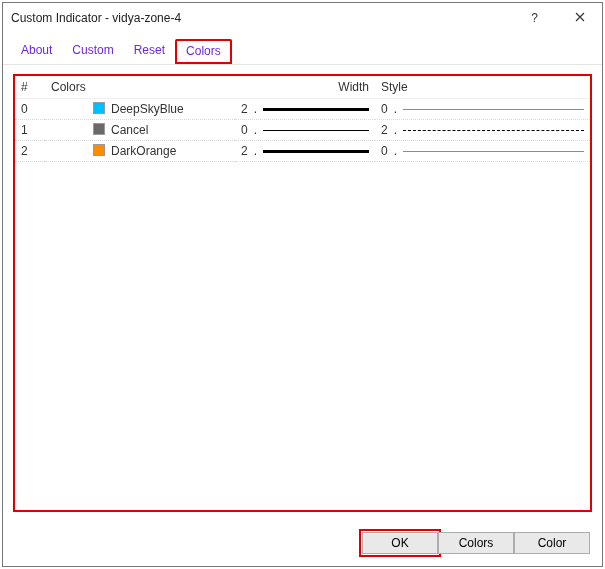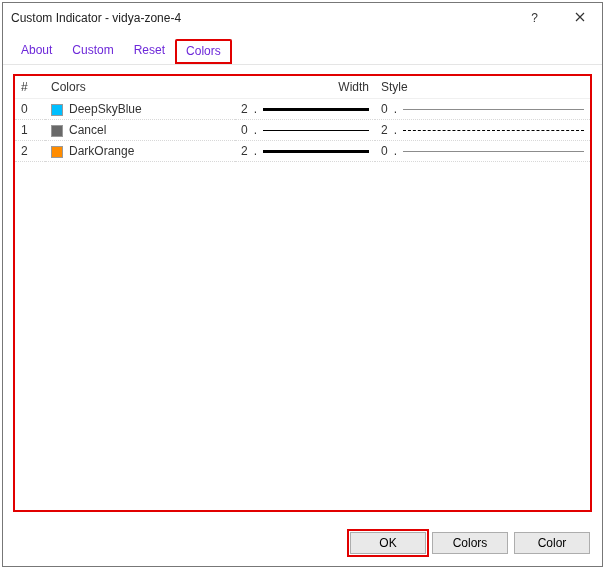--- a/index.html
+++ b/index.html
@@ -14,28 +14,28 @@
   .tab { padding: 4px 10px 5px 10px; color: #6d28d9; cursor: default; position: relative; }
   .tab.active { border: 1px solid #cfcfcf; border-bottom: 1px solid #fff; background: #fff; border-radius: 2px 2px 0 0; }
   .content { flex: 1; padding: 10px; }
   .table-wrap { border: 2px solid #e10000; height: 100%; }
   .table-inner { height: 100%; }
   table { width: 100%; border-collapse: collapse; }
   th { text-align: left; font-weight: normal; padding: 4px 6px; background: #fff; border-bottom: 1px solid #f0f0f0; color: #333; }
   td { padding: 3px 6px; color: #333; }
   tr.row td { border-bottom: 1px dotted #d8d8d8; }
   .swatch { display:inline-block; width:12px; height:12px; border:1px solid #999; margin-right:6px; vertical-align:middle; }
-  .colorcell { display:flex; align-items:flex-end; }
+  .colorcell { display:flex; align-items:flex-start;margin-left:42px; }
   .widthcell, .stylecell { display:flex; align-items:center; gap:6px; }
   .linepreview { height:1px; flex:1; min-width:95px; }
   .line-w0 { border-top: 1px solid #000; }
   .line-w2 { border-top: 3px solid #000; }
   .style-0 { border-top: 1px solid #000; opacity:.45; }
   .style-2 { border-top: 1px dashed #000; }
-  .footer { display:flex; justify-content:flex-end; gap:6px; padding: 10px 12px 12px; }
+  .footer { display:flex; justify-content:flex-end; gap:0; padding: 10px 12px 12px; }
   .btn { width:76px; height:22px; border:1px solid #adadad; background:#e9e9e9; text-align:center; line-height:20px; }
   .highlight-tab { outline:2px solid #e10000; outline-offset:-2px; }
   .highlight-btn { outline:2px solid #e10000; outline-offset:1px; }
   .col-idx   { width: 30px; }
   .col-color { width: 190px; }
   .col-width { width: 140px; text-align: right; }
 </style>
 </head>
 <body>
 

